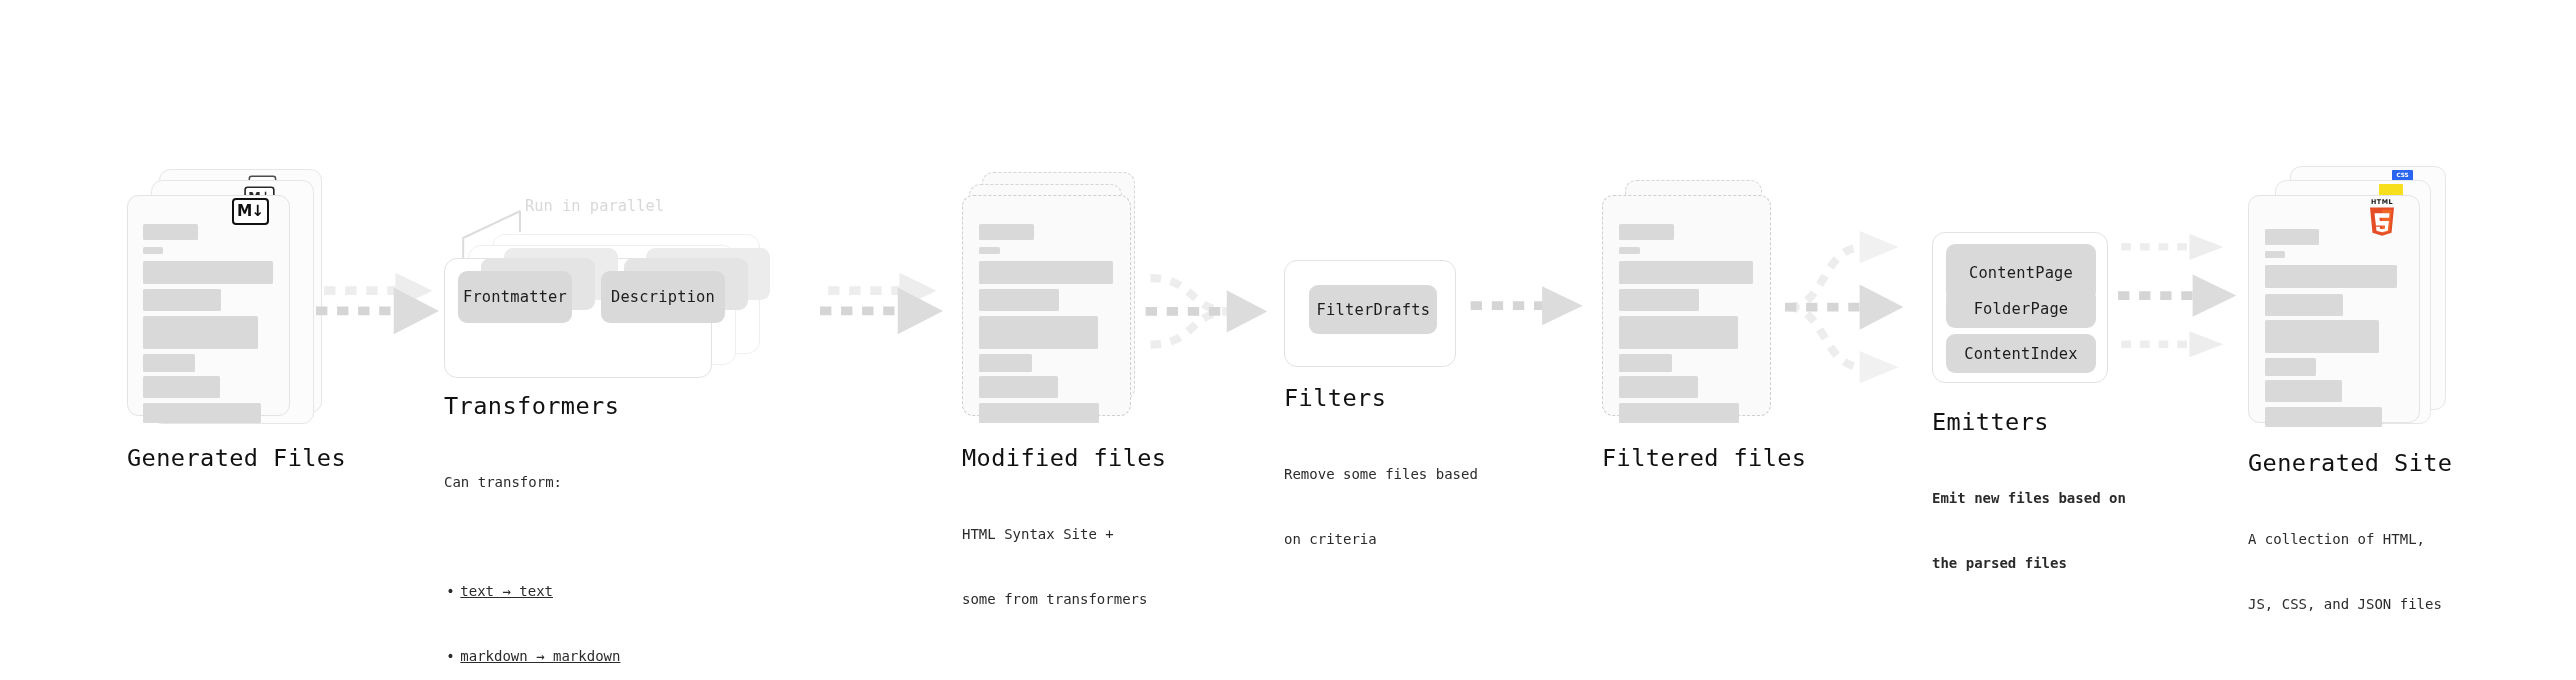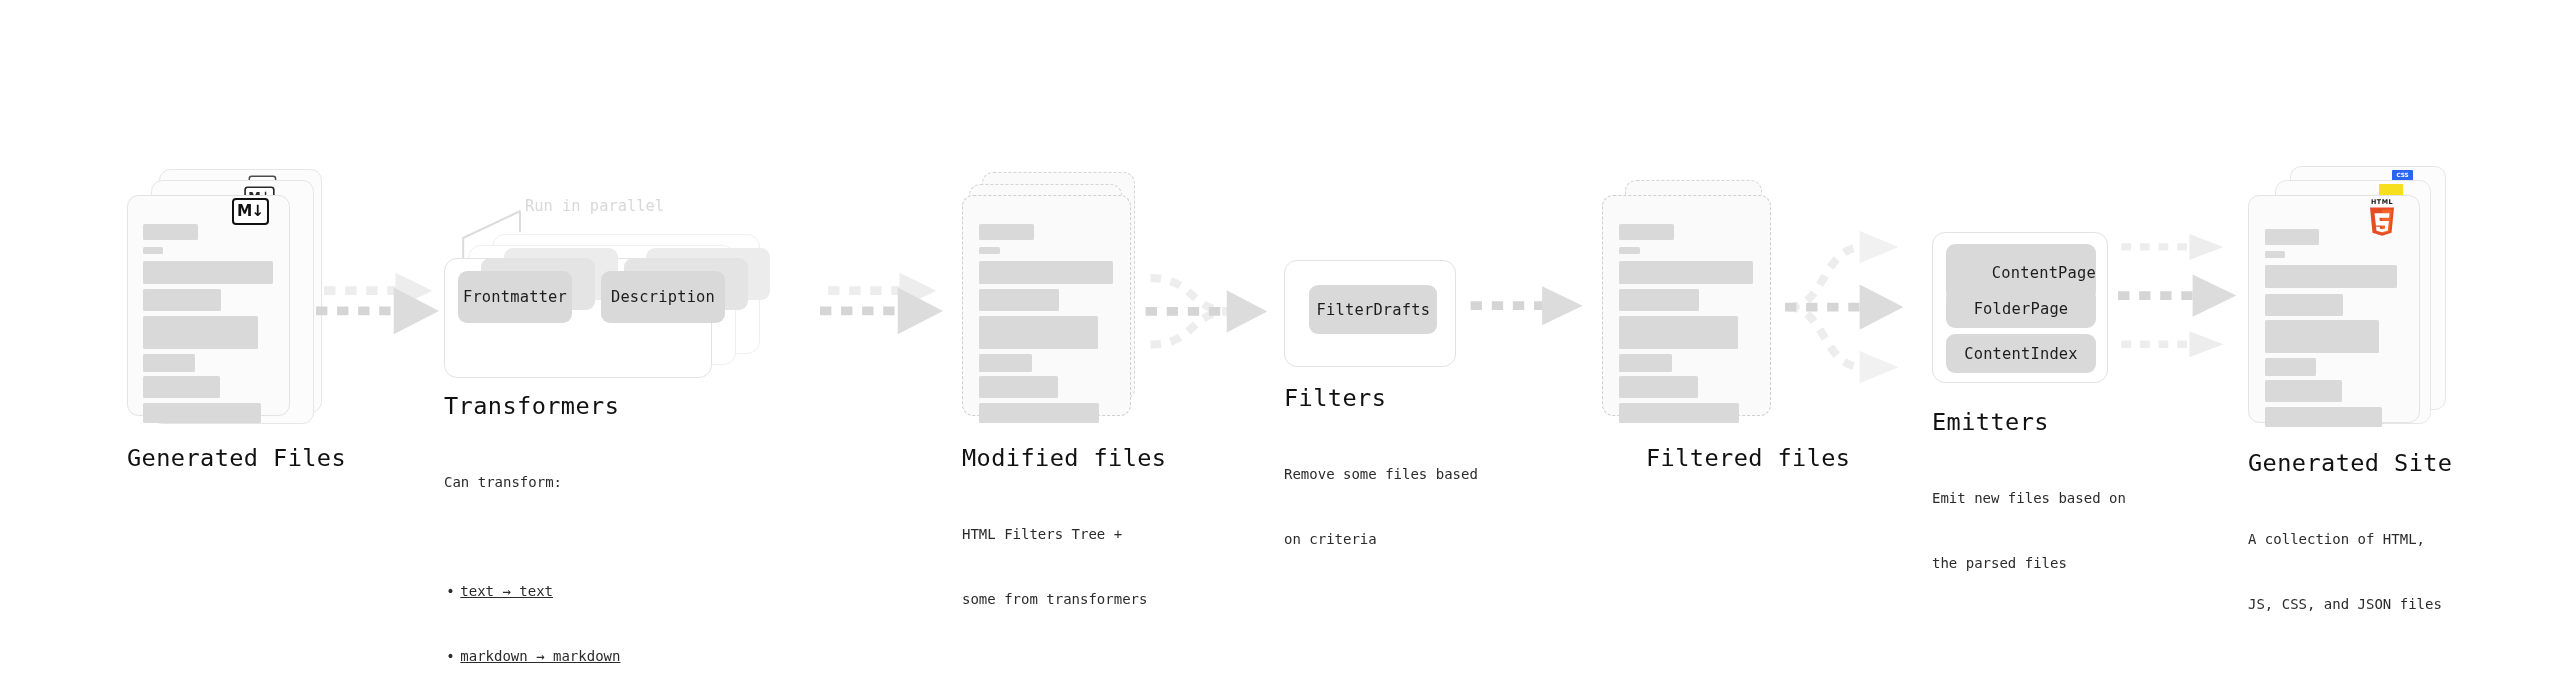--- a/index.html
+++ b/index.html
@@ -231,21 +231,21 @@
       <div class="skel" style="left:16.3px;top:65px;width:134px;height:23px;"></div>
       <div class="skel" style="left:16.3px;top:93px;width:80px;height:22px;"></div>
       <div class="skel" style="left:16.3px;top:120px;width:119px;height:32.5px;"></div>
       <div class="skel" style="left:16.3px;top:158px;width:53px;height:18px;"></div>
       <div class="skel" style="left:16.3px;top:180px;width:79px;height:22px;"></div>
       <div class="skel" style="left:16.3px;top:207px;width:120px;height:20.3px;"></div>
     </div>
 
     <div class="title" style="left:962px;top:444px;">Modified files</div>
     <div class="sub" style="left:962px;top:481px;">
-      <div>HTML Filters Tree +</div>
+      <div>HTML Syntax Site +</div>
       <div>some from transformers</div>
     </div>
   </div>
 
   <svg style="left:1144px;top:260px;width:146px;height:106px;" viewBox="0 0 180 130" width="146" height="106">
     <g stroke="#ededed" stroke-width="10" stroke-dasharray="13 12" fill="none">
       <path d="M 8 22 C 62 22 58 63 104 63"></path>
       <path d="M 8 104 C 62 104 58 63 104 63"></path>
     </g>
     <g stroke="#d5d5d5" stroke-width="11" stroke-dasharray="14 12" fill="none">
@@ -281,50 +281,50 @@
       <div class="skel" style="left:16.3px;top:28px;width:55px;height:16.3px;"></div>
       <div class="skel" style="left:16.3px;top:51px;width:20.3px;height:6.5px;"></div>
       <div class="skel" style="left:16.3px;top:65px;width:134px;height:23px;"></div>
       <div class="skel" style="left:16.3px;top:93px;width:80px;height:22px;"></div>
       <div class="skel" style="left:16.3px;top:120px;width:119px;height:32.5px;"></div>
       <div class="skel" style="left:16.3px;top:158px;width:53px;height:18px;"></div>
       <div class="skel" style="left:16.3px;top:180px;width:79px;height:22px;"></div>
       <div class="skel" style="left:16.3px;top:207px;width:120px;height:20.3px;"></div>
     </div>
 
-    <div class="title" style="left:1602px;top:444px;margin-left:44px;">Filtered files</div>
+    <div class="title" style="left:1602px;top:444px;">Filtered files</div>
   </div>
 
   <svg style="left:1785px;top:224px;width:146px;height:163px;" viewBox="0 0 180 200" width="146" height="163">
     <g stroke="#ededed" stroke-width="10" stroke-dasharray="13 12" fill="none">
       <path d="M 4 102 C 50 102 46 28 96 28"></path>
       <path d="M 4 102 C 50 102 46 176 96 176"></path>
     </g>
     <polygon points="92,8 140,28 92,48" fill="#f1f1f1"></polygon>
     <polygon points="92,156 140,176 92,196" fill="#f1f1f1"></polygon>
     <g stroke="#d5d5d5" stroke-width="11" stroke-dasharray="14 12" fill="none">
       <line x1="0" y1="102" x2="98" y2="102"></line>
     </g>
     <polygon points="92,74 146,102 92,130" fill="#dcdcdc"></polygon>
   </svg>
 
   <div class="node">
     <div class="proc" style="left:1932px;top:232px;width:176px;height:151px;">
-      <div class="pill" style="left:13px;top:11.4px;width:150px;height:57px;justify-content:flex-end;">
+      <div class="pill" style="left:13px;top:11.4px;width:150px;height:57px;">
           <span>ContentPage</span>
         </div>
       <div class="pill" style="left:13px;top:56px;width:150px;height:39px;">
           <span>FolderPage</span>
         </div>
       <div class="pill" style="left:13px;top:101px;width:150px;height:39px;">
           <span>ContentIndex</span>
         </div>
     </div>
     <div class="title" style="left:1932px;top:408px;">Emitters</div>
-    <div class="sub" style="left:1932px;top:445px;">
+    <div class="sub" style="left:1932px;top:445px;font-weight:bold;">
       <div>Emit new files based on</div>
       <div>the parsed files</div>
     </div>
   </div>
 
   <svg style="left:2118px;top:234px;width:146px;height:154px;" viewBox="0 0 180 190" width="146" height="154">
     <g stroke="#ededed" stroke-width="9" stroke-dasharray="12 11" fill="none">
       <line x1="4" y1="16" x2="92" y2="16"></line>
       <line x1="4" y1="136" x2="92" y2="136"></line>
     </g>

